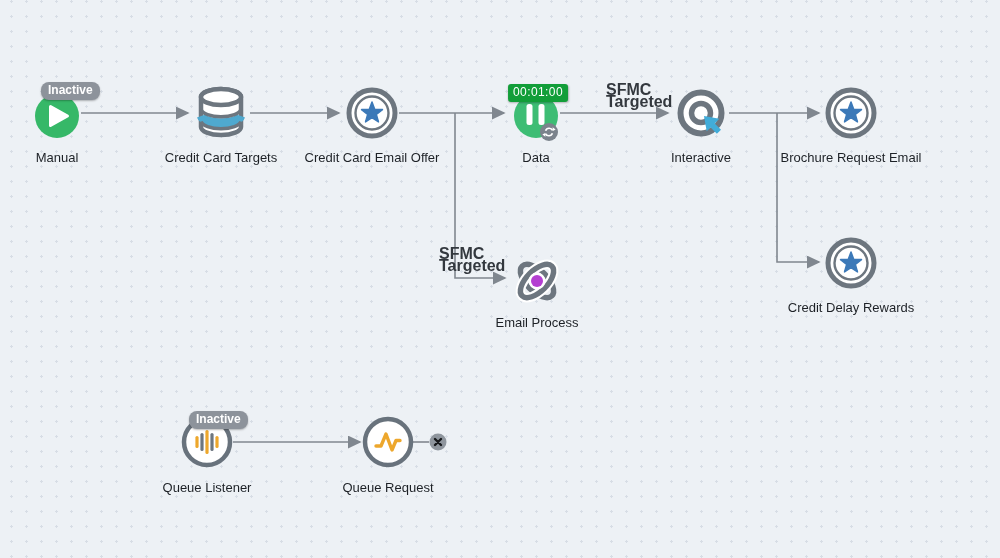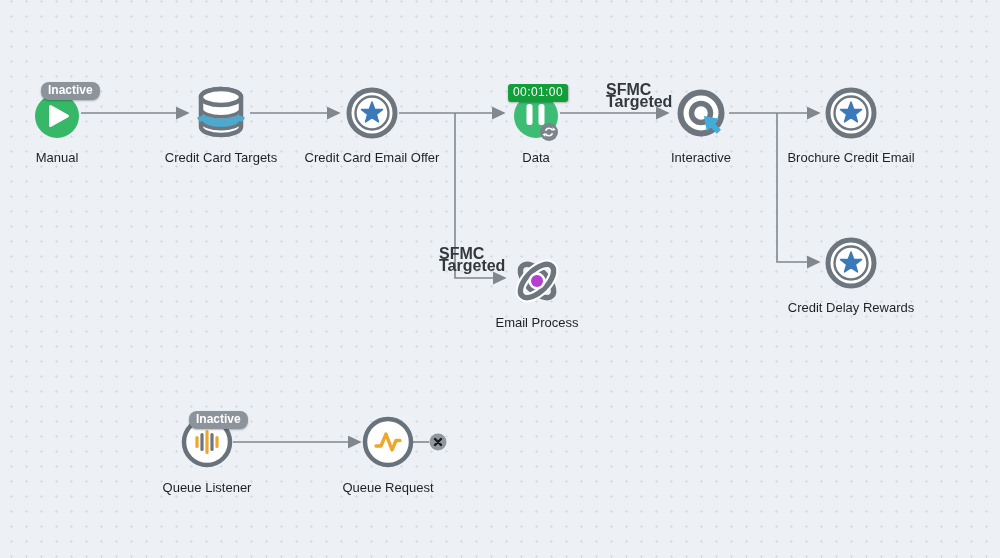--- a/index.html
+++ b/index.html
@@ -115,21 +115,21 @@
   </div>
   <div class="label" style="left:701px;top:151px">Interactive</div>
 
   <div class="node" style="left:851px;top:113px">
     <svg width="56" height="56" viewBox="-28 -28 56 56">
       <circle r="23" fill="#fff" stroke="#6d767f" stroke-width="5"></circle>
       <circle r="16.5" fill="#fff" stroke="#6d767f" stroke-width="2.4"></circle>
       <path d="M0,-11 L2.7,-3.72 L10.46,-3.4 L4.37,1.42 L6.47,8.9 L0,4.6 L-6.47,8.9 L-4.37,1.42 L-10.46,-3.4 L-2.7,-3.72 Z" fill="#3c79b8" stroke="#3c79b8" stroke-width="1.5" stroke-linejoin="round"></path>
     </svg>
   </div>
-  <div class="label" style="left:851px;top:151px">Brochure Credit Email</div>
+  <div class="label" style="left:851px;top:151px">Brochure Request Email</div>
 
   <div class="node" style="left:851px;top:263px">
     <svg width="56" height="56" viewBox="-28 -28 56 56">
       <circle r="23" fill="#fff" stroke="#6d767f" stroke-width="5"></circle>
       <circle r="16.5" fill="#fff" stroke="#6d767f" stroke-width="2.4"></circle>
       <path d="M0,-11 L2.7,-3.72 L10.46,-3.4 L4.37,1.42 L6.47,8.9 L0,4.6 L-6.47,8.9 L-4.37,1.42 L-10.46,-3.4 L-2.7,-3.72 Z" fill="#3c79b8" stroke="#3c79b8" stroke-width="1.5" stroke-linejoin="round"></path>
     </svg>
   </div>
   <div class="label" style="left:851px;top:301px">Credit Delay Rewards</div>
 

